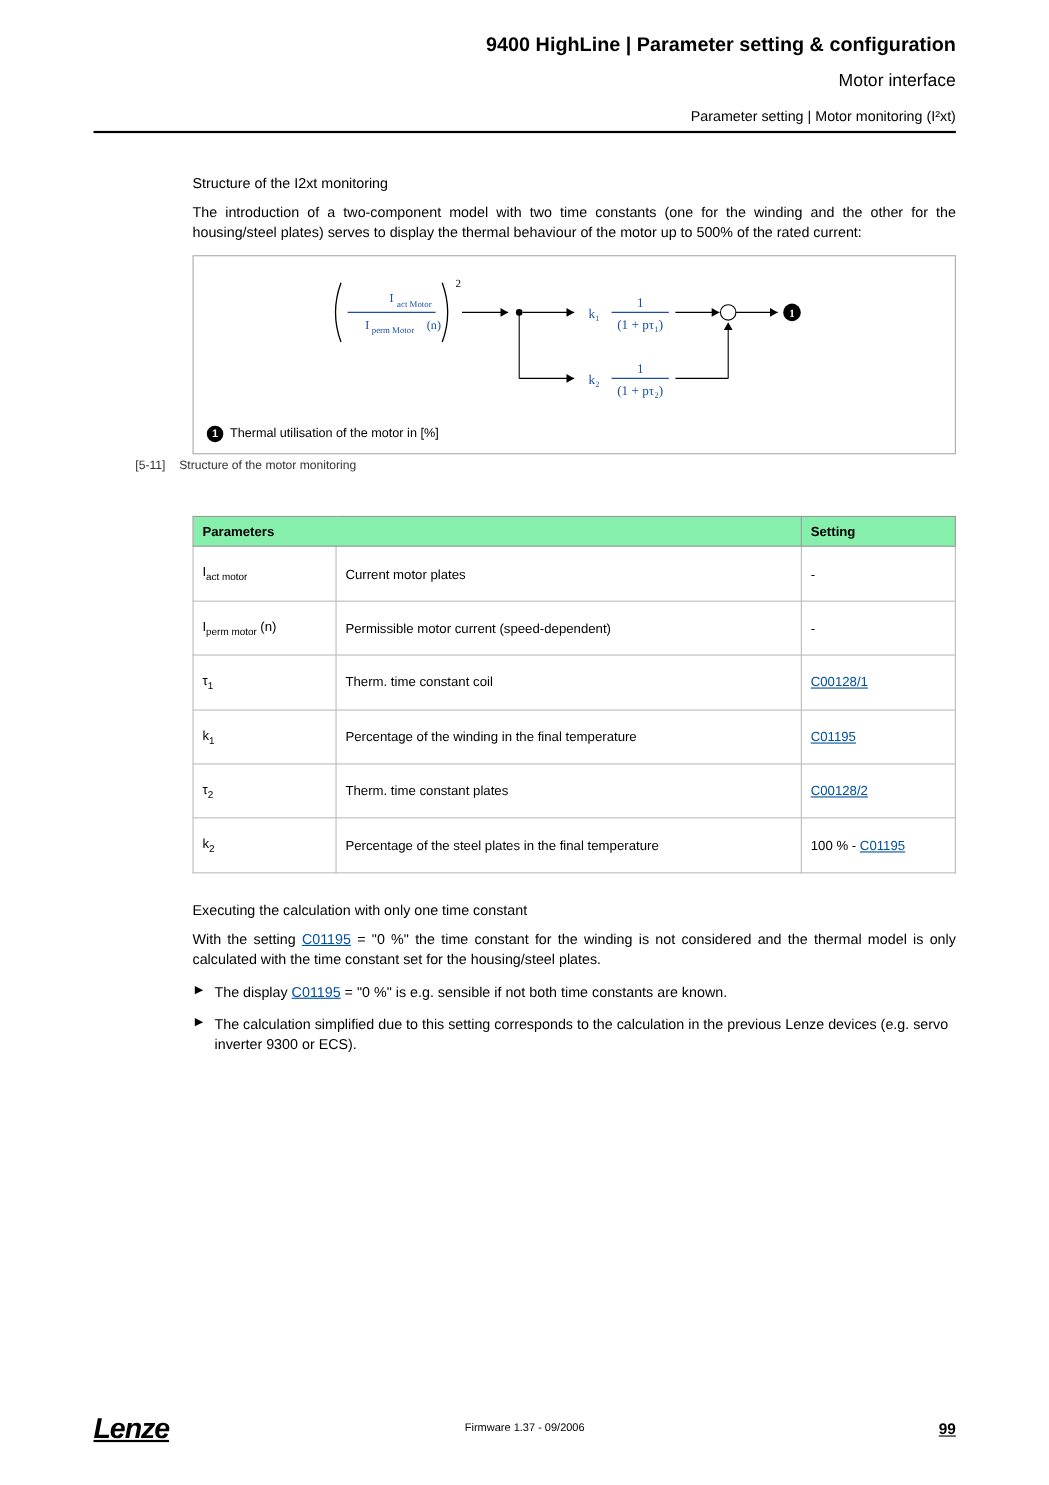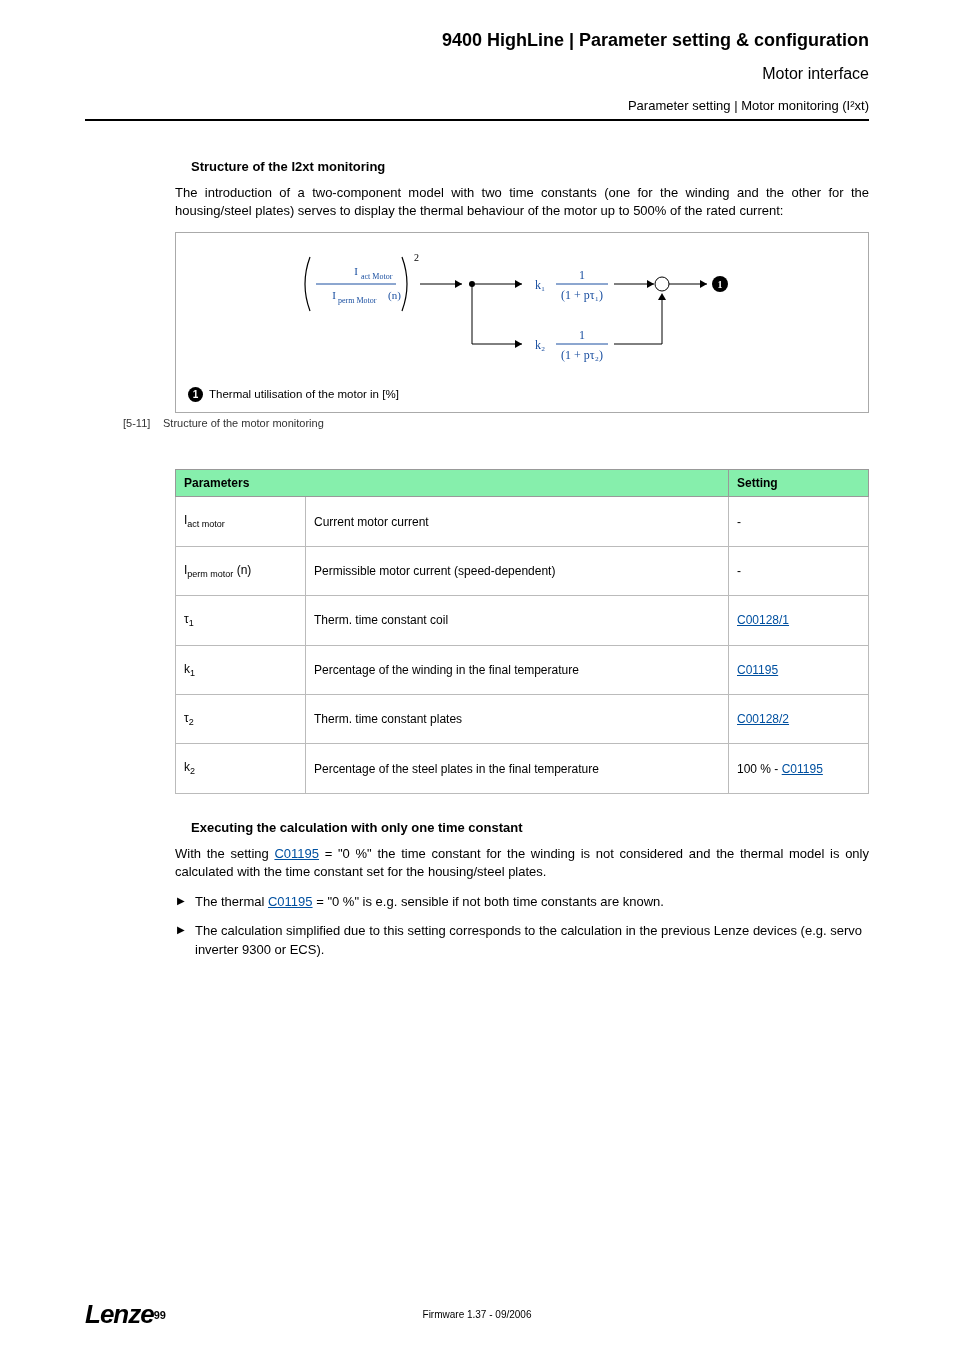--- a/index.html
+++ b/index.html
@@ -34,23 +34,22 @@
       border: none;
       border-top: 2px solid #000;
       margin-top: 6px;
       margin-bottom: 38px;
     }
     .content {
       margin-left: 90px;
     }
     .section-heading {
       font-size: 13px;
-      font-weight: bold;
+      font-weight: normal;
       margin-bottom: 10px;
-      margin-left: 16px;
     }
     .body-para {
       font-size: 13px;
       line-height: 1.4;
       margin-bottom: 12px;
       text-align: justify;
     }
     .diagram-box {
       border: 1px solid #aaa;
       padding: 16px 12px 10px 12px;
@@ -133,41 +132,43 @@
     }
     ul.triangle li::before {
       content: "▶";
       position: absolute;
       left: 0;
       top: 1px;
       font-size: 10px;
     }
     .footer {
       position: absolute;
-      bottom: 20px;
+      bottom: 36px;
       left: 85px;
       right: 85px;
       display: flex;
       align-items: center;
+      justify-content: space-between;
+      text-decoration: underline;
     }
     .logo {
       font-family: Arial, sans-serif;
       font-size: 26px;
       font-weight: 900;
       font-style: italic;
       letter-spacing: -1px;
     }
     .footer-center {
       font-size: 10px;
       position: absolute;
       left: 50%;
       transform: translateX(-50%);
     }
     .footer-page {
-      font-size: 11px;
+      font-size: 14px;
       font-weight: bold;
     }
   </style>
 </head>
 <body>
 
 <div class="page">
   <div class="header">
     <div class="header-title">9400 HighLine | Parameter setting &amp; configuration</div>
     <div class="header-sub1">Motor interface</div>
@@ -249,21 +250,21 @@
     <table class="param-table">
       <thead>
         <tr>
           <th colspan="2">Parameters</th>
           <th>Setting</th>
         </tr>
       </thead>
       <tbody id="param-tbody">
           <tr>
             <td class="sym">I<span class="sub">act motor</span></td>
-            <td>Current motor current</td>
+            <td>Current motor plates</td>
             <td class="setting">-</td>
           </tr>
           <tr>
             <td class="sym">I<span class="sub">perm motor</span> (n)</td>
             <td>Permissible motor current (speed-dependent)</td>
             <td class="setting">-</td>
           </tr>
           <tr>
             <td class="sym">τ<span class="sub">1</span></td>
             <td>Therm. time constant coil</td>
@@ -287,21 +288,21 @@
         </tbody>
     </table>
 
     <div class="section-heading">Executing the calculation with only one time constant</div>
 
     <p class="body-para">
       <span>With the setting  </span><a class="link">C01195</a><span> = "0 %" the time constant for the winding is not considered and the thermal model is only calculated with the time constant set for the housing/steel plates.</span>
     </p>
 
     <ul class="triangle" id="bullets">
-        <li><span>The thermal </span><a class="link">C01195</a><span> = "0 %" is e.g. sensible if not both time constants are known.</span></li>
+        <li><span>The display </span><a class="link">C01195</a><span> = "0 %" is e.g. sensible if not both time constants are known.</span></li>
         <li><span>The calculation simplified due to this setting corresponds to the calculation in the previous Lenze devices (e.g. servo inverter 9300 or ECS).</span></li>
       </ul>
 
   </div>
 </div>
 
 <div class="footer">
   <div class="logo">Lenze</div>
   <div class="footer-center">Firmware 1.37 - 09/2006</div>
   <div class="footer-page">99</div>

